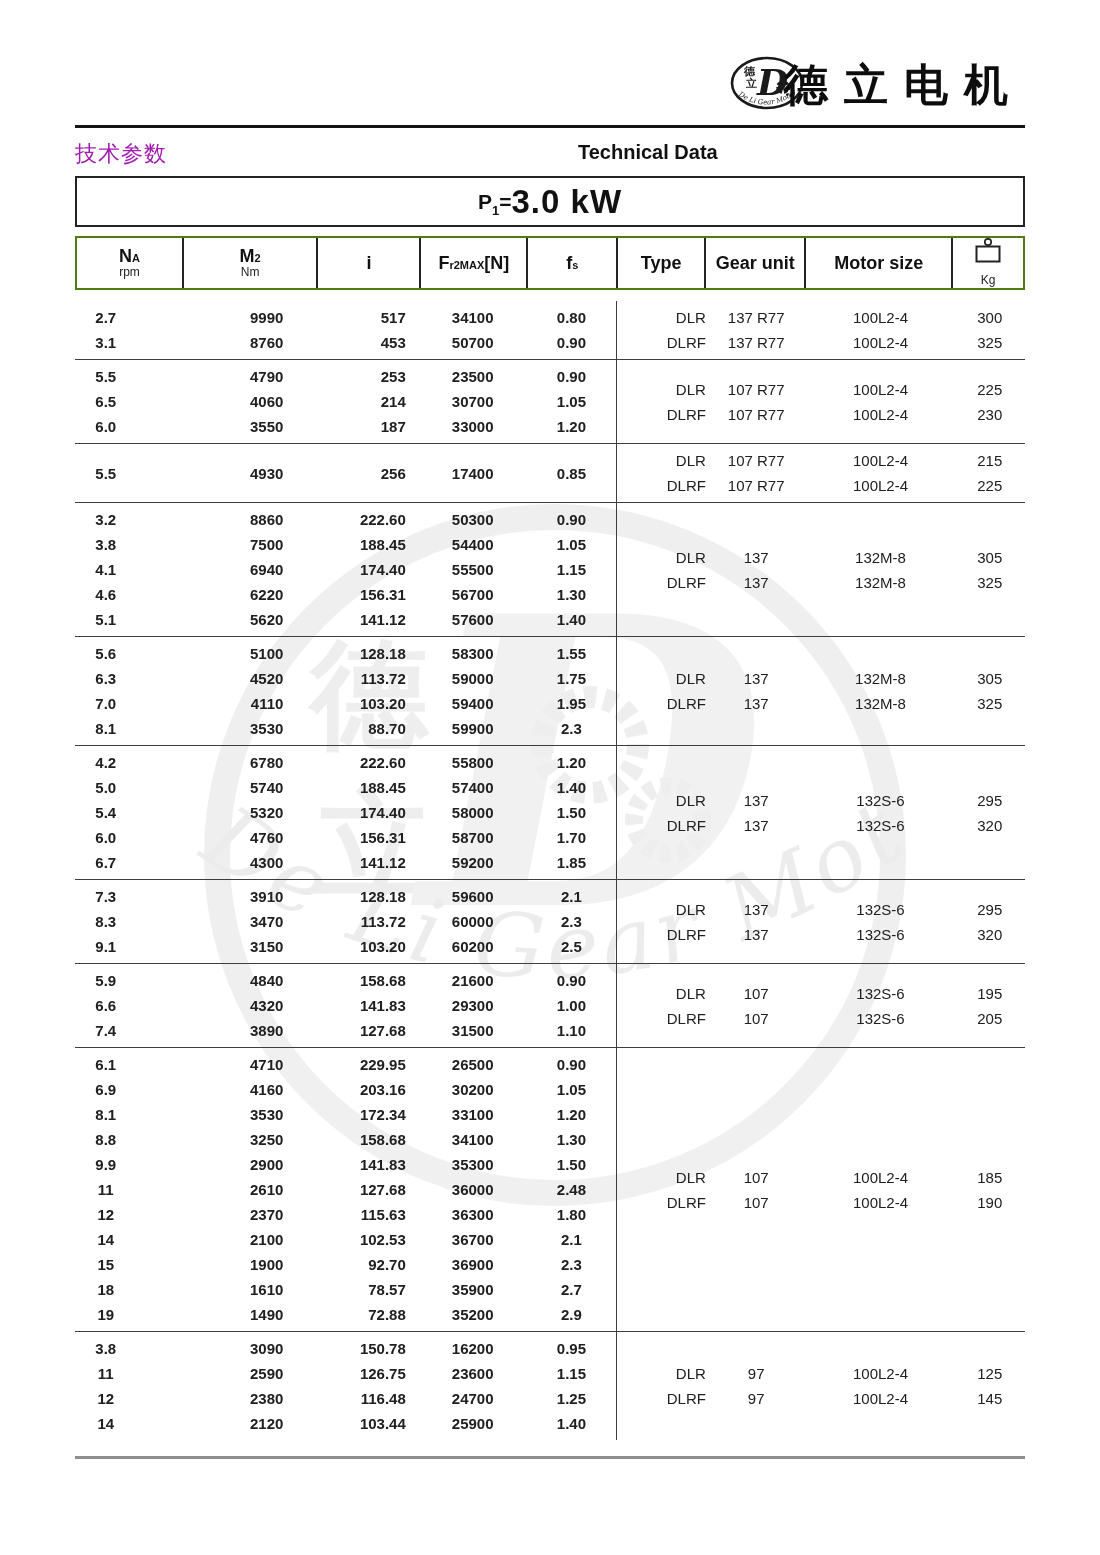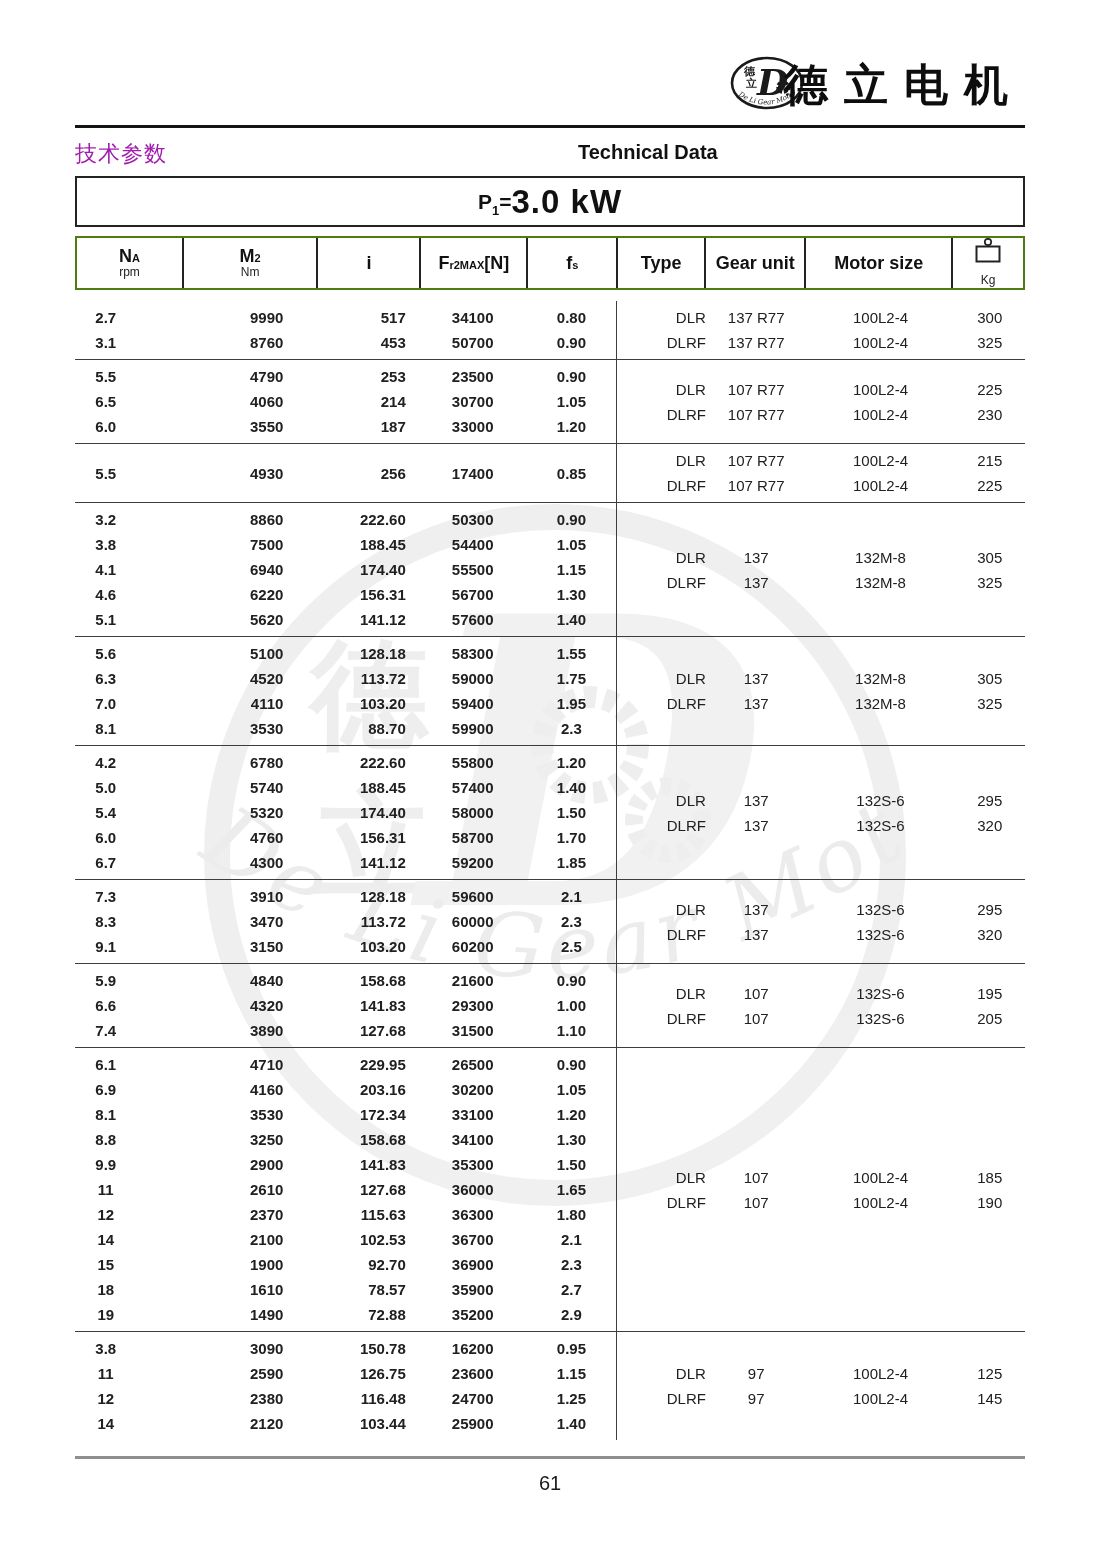--- a/index.html
+++ b/index.html
@@ -527,21 +527,21 @@
               <div class="cell l1">2900</div>
               <div class="cell l2">141.83</div>
               <div class="cell l3">35300</div>
               <div class="cell l4">1.50</div>
             </div>
             <div class="row">
               <div class="cell l0">11</div>
               <div class="cell l1">2610</div>
               <div class="cell l2">127.68</div>
               <div class="cell l3">36000</div>
-              <div class="cell l4">1.65</div>
+              <div class="cell l4">2.48</div>
             </div>
             <div class="row">
               <div class="cell l0">12</div>
               <div class="cell l1">2370</div>
               <div class="cell l2">115.63</div>
               <div class="cell l3">36300</div>
               <div class="cell l4">1.80</div>
             </div>
             <div class="row">
               <div class="cell l0">14</div>
@@ -630,16 +630,15 @@
               <div class="cell r1">97</div>
               <div class="cell r2">100L2-4</div>
               <div class="cell r3">145</div>
             </div>
           </div>
         </div>
       </div>
 
     <div class="bottom-gap"></div>
     <div class="bottom-rule"></div>
-    <div class="page-num">61</div>
 
   </div>
 </div>
 
 </body></html>

